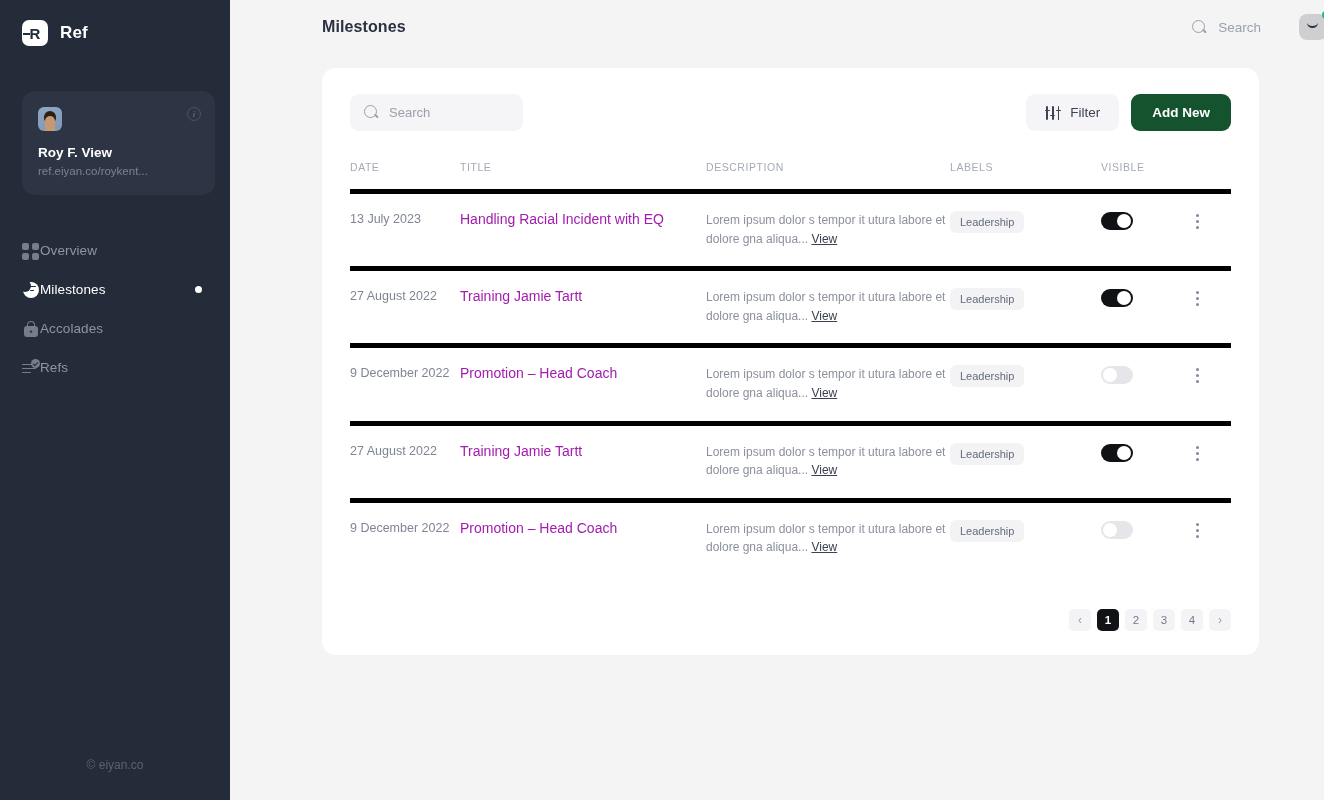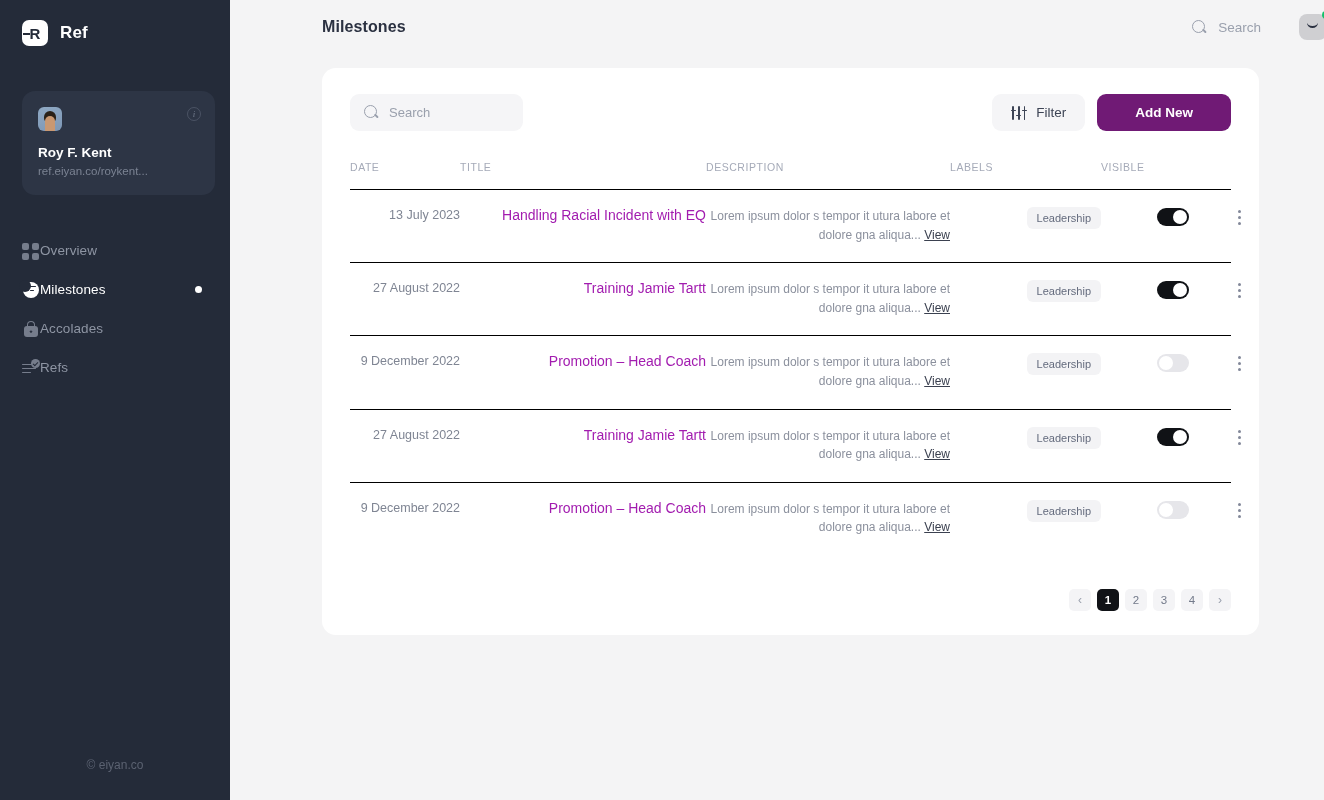--- a/index.html
+++ b/index.html
@@ -139,37 +139,37 @@
   .ic-sliders { width:15px; height:14px; position:relative; flex-shrink:0; }
   .ic-sliders .v { position:absolute; width:1.6px; background:#3d4455; border-radius:1px; }
   .ic-sliders .v1 { left:1px; top:0; height:14px; }
   .ic-sliders .v2 { left:6.7px; top:0; height:14px; }
   .ic-sliders .v3 { left:12.4px; top:0; height:14px; }
   .ic-sliders .h { position:absolute; height:1.6px; width:5px; background:#3d4455; border-radius:1px; }
   .ic-sliders .h1 { left:-0.7px; top:4px; }
   .ic-sliders .h2 { left:5px; top:9px; }
   .ic-sliders .h3 { left:10.7px; top:4px; }
   .btn-add {
-    height:37px; border-radius:9px; background:#701a75; border:none; cursor:pointer;
-    padding:0 38px; color:#ffffff; font-size:13.5px; font-weight:600; font-family:inherit;
+    height:37px; border-radius:9px; background:#14532d; border:none; cursor:pointer;
+    padding:0 21px; color:#ffffff; font-size:13.5px; font-weight:600; font-family:inherit;
   }
 
   table.tbl { width:100%; border-collapse:collapse; margin-top:30px; table-layout:fixed; }
   table.tbl th {
     text-align:left; font-size:10.5px; font-weight:400; color:#a5aab8;
     letter-spacing:.55px; padding:0 0 16px 0;
   }
   .col-date { width:110px; }
   .col-title { width:246px; }
   .col-desc { width:244px; }
   .col-labels { width:151px; }
   .col-visible { width:88px; }
   .col-menu { width:42px; }
 
-  table.tbl td { padding:17px 0 18px 0; border-top:1px solid #000000; vertical-align:top;text-align:right; }
+  table.tbl td { padding:17px 0 18px 0; border-top:5px solid #000000; vertical-align:top; }
   .cell-date { font-size:12.5px; color:#7f8593; padding-top:18px !important; }
   .cell-title { font-size:14px; color:#a21caf; font-weight:500; padding-right:20px; }
   .cell-desc { font-size:12px; color:#8b909d; line-height:1.55; padding-right:24px; }
   .view-link { color:#3b4150; text-decoration:underline; font-weight:500; cursor:pointer; }
   .badge {
     display:inline-block; background:#f3f3f5; color:#646b7d;
     font-size:11px; border-radius:6px; padding:5px 10px;
   }
   .toggle {
     width:32px; height:18px; border-radius:9px; position:relative; cursor:pointer;
@@ -204,21 +204,21 @@
     <div class="brand">
       <div class="brand-mark">R</div>
       <div class="brand-name">Ref</div>
     </div>
 
     <div class="profile-card">
       <div class="profile-top">
         <div class="avatar-sm"></div>
         <div class="info-icon">i</div>
       </div>
-      <div class="profile-name">Roy F. Kent</div>
+      <div class="profile-name">Roy F. View</div>
       <div class="profile-url">ref.eiyan.co/roykent...</div>
     </div>
 
     <nav class="nav">
       <div class="nav-item">
         <span class="nav-ico ic-grid">
             <i></i>
             <i></i>
             <i></i>
             <i></i>

